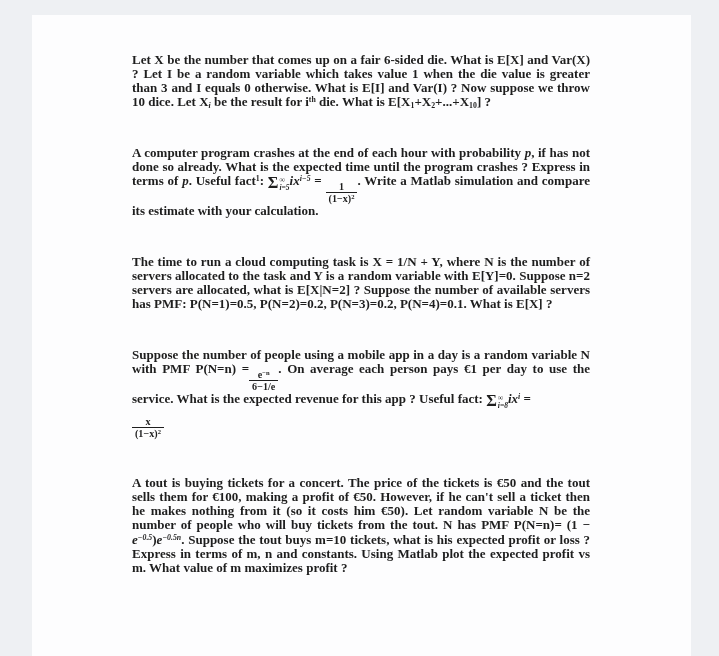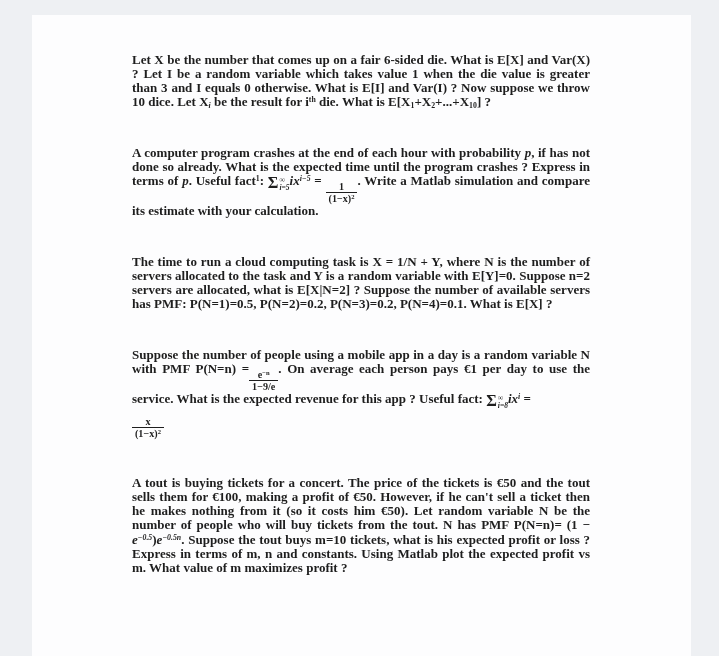--- a/index.html
+++ b/index.html
@@ -68,21 +68,21 @@
             <span class="top">∞</span>
             <span class="bot">i=5</span>
           </span>
         </span><span class="it">ix</span><span class="sup it">i−5</span> = <span class="frac">
           <span class="num">1</span>
           <span class="den">(1−x)<span class="fsup">2</span></span>
         </span>.  Write a Matlab simulation and compare its estimate with your calculation.</p>
       <p class="para">The time to run a cloud computing task is X = 1/N + Y, where N is the number of servers allocated to the task and Y is a random variable  with E[Y]=0.   Suppose n=2 servers are allocated, what is E[X|N=2] ?  Suppose the number of available servers has PMF: P(N=1)=0.5, P(N=2)=0.2, P(N=3)=0.2, P(N=4)=0.1.  What is E[X] ?</p>
       <p class="para">Suppose the number of people using a mobile app in a day is a random variable N with PMF P(N=n) =<span class="frac">
           <span class="num">e<span class="fsup">−n</span></span>
-          <span class="den">1−9/e</span>
+          <span class="den">6−1/e</span>
         </span>.  On average each person pays €1 per day to use the service.  What is the expected revenue for this app ?  Useful fact: <span class="bigop">
           <span class="sym">Σ</span>
           <span class="lims">
             <span class="top">∞</span>
             <span class="bot">i=8</span>
           </span>
         </span><span class="it">ix</span><span class="sup it">i</span> =<br><span class="frac">
           <span class="num">x</span>
           <span class="den">(1−x)<span class="fsup">2</span></span>
         </span></p>

